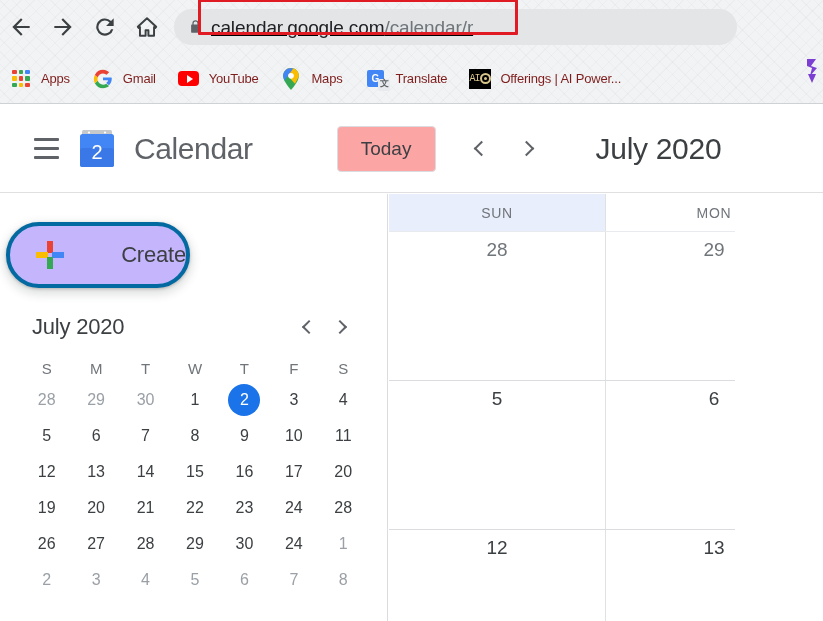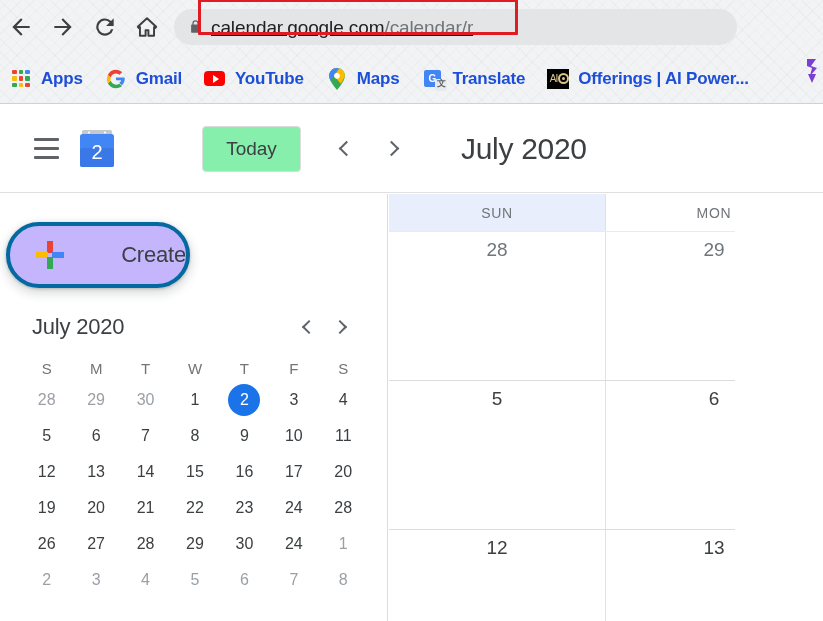--- a/index.html
+++ b/index.html
@@ -92,25 +92,24 @@
     position: relative; z-index: 2;
   }
   .bm-icon {
     width: 22px; height: 22px;
     margin-right: 9px;
     flex: 0 0 auto;
     display: flex; align-items: center; justify-content: center;
     position: relative;
   }
   .bm-label {
-    font-size: 17px;
-    color: #1d4ed8;
+    font-size: 13px;
+    color: #7f1d1d;
     white-space: nowrap;
     letter-spacing: -0.2px;
-    font-weight: bold;
   }
 
   
   .apps-grid {
     width: 18px; height: 18px;
     display: grid;
     grid-template-columns: repeat(3, 1fr);
     grid-template-rows: repeat(3, 1fr);
     gap: 2px;
   }
@@ -138,23 +137,23 @@
     content: ""; position: absolute; right: -6px; bottom: -4px;
     width: 12px; height: 12px; background: #e8eaed; border-radius: 2px;
   }
   .tr-kana {
     position: absolute; right: -5px; bottom: -3px; z-index: 2;
     font-size: 9px; color: #5f6368; font-weight: bold;
   }
   
   .off-badge {
     width: 24px; height: 20px; background: #000;
-    display: flex; align-items: center; justify-content: flex-end;
+    display: flex; align-items: center; justify-content: center;
     color: #d9c58a; font-size: 10px; letter-spacing: -1px;
-    font-family: Liberation Sans, sans-serif;
+    font-family: Liberation Mono, monospace;
   }
   .off-badge .ring {
     width: 11px; height: 11px; border: 2px solid #d9c58a; border-radius: 50%;
     display: inline-block; margin-left: 1px; position: relative;
   }
   .off-badge .ring::after {
     content: ""; position: absolute; inset: 2px; background: #d9c58a; border-radius: 50%;
   }
   
   #edge-bookmark {
@@ -182,21 +181,21 @@
     width: 42px; height: 42px; margin-left: 6px; flex: 0 0 auto; position: relative;
   }
   #cal-brand {
     font-size: 30px; color: #5f6368; margin-left: 16px;
     letter-spacing: -0.4px; white-space: nowrap; flex: 0 0 auto;
   }
   #today-btn {
     margin-left: 84px;
     width: 99px; height: 46px;
     border: 1px solid #dadce0; border-radius: 4px;
-    background: #86efac; color: #3c4043; font-size: 19px;
+    background: #fca5a5; color: #3c4043; font-size: 19px;
     cursor: pointer; flex: 0 0 auto;
     font-family: "Liberation Sans", sans-serif;
   }
   .chev-btn {
     width: 40px; height: 40px; flex: 0 0 auto;
     display: flex; align-items: center; justify-content: center;
     cursor: pointer; color: #5f6368;
   }
   #prev-btn { margin-left: 24px; }
   #next-btn { margin-left: 8px; }
@@ -444,20 +443,21 @@
     <svg width="42" height="42" viewBox="0 0 42 42" aria-hidden="true">
       <rect x="6" y="2" width="30" height="5" rx="1.5" fill="#c6c9cc"></rect>
       <circle cx="13" cy="4.5" r="1.1" fill="#fff"></circle>
       <circle cx="29" cy="4.5" r="1.1" fill="#fff"></circle>
       <rect x="4" y="6" width="34" height="33" rx="2.5" fill="#4285f4"></rect>
       <rect x="4" y="20" width="34" height="19" rx="2.5" fill="#3b78e7"></rect>
       <text x="21" y="31" text-anchor="middle" font-family="Liberation Sans, sans-serif" font-size="20" fill="#ffffff">2</text>
     </svg>
   </div>
 
+  <div id="cal-brand">Calendar</div>
 
   <button id="today-btn">Today</button>
 
   <div id="prev-btn" class="chev-btn">
     <span class="chev left"></span>
   </div>
   <div id="next-btn" class="chev-btn">
     <span class="chev right"></span>
   </div>
 

